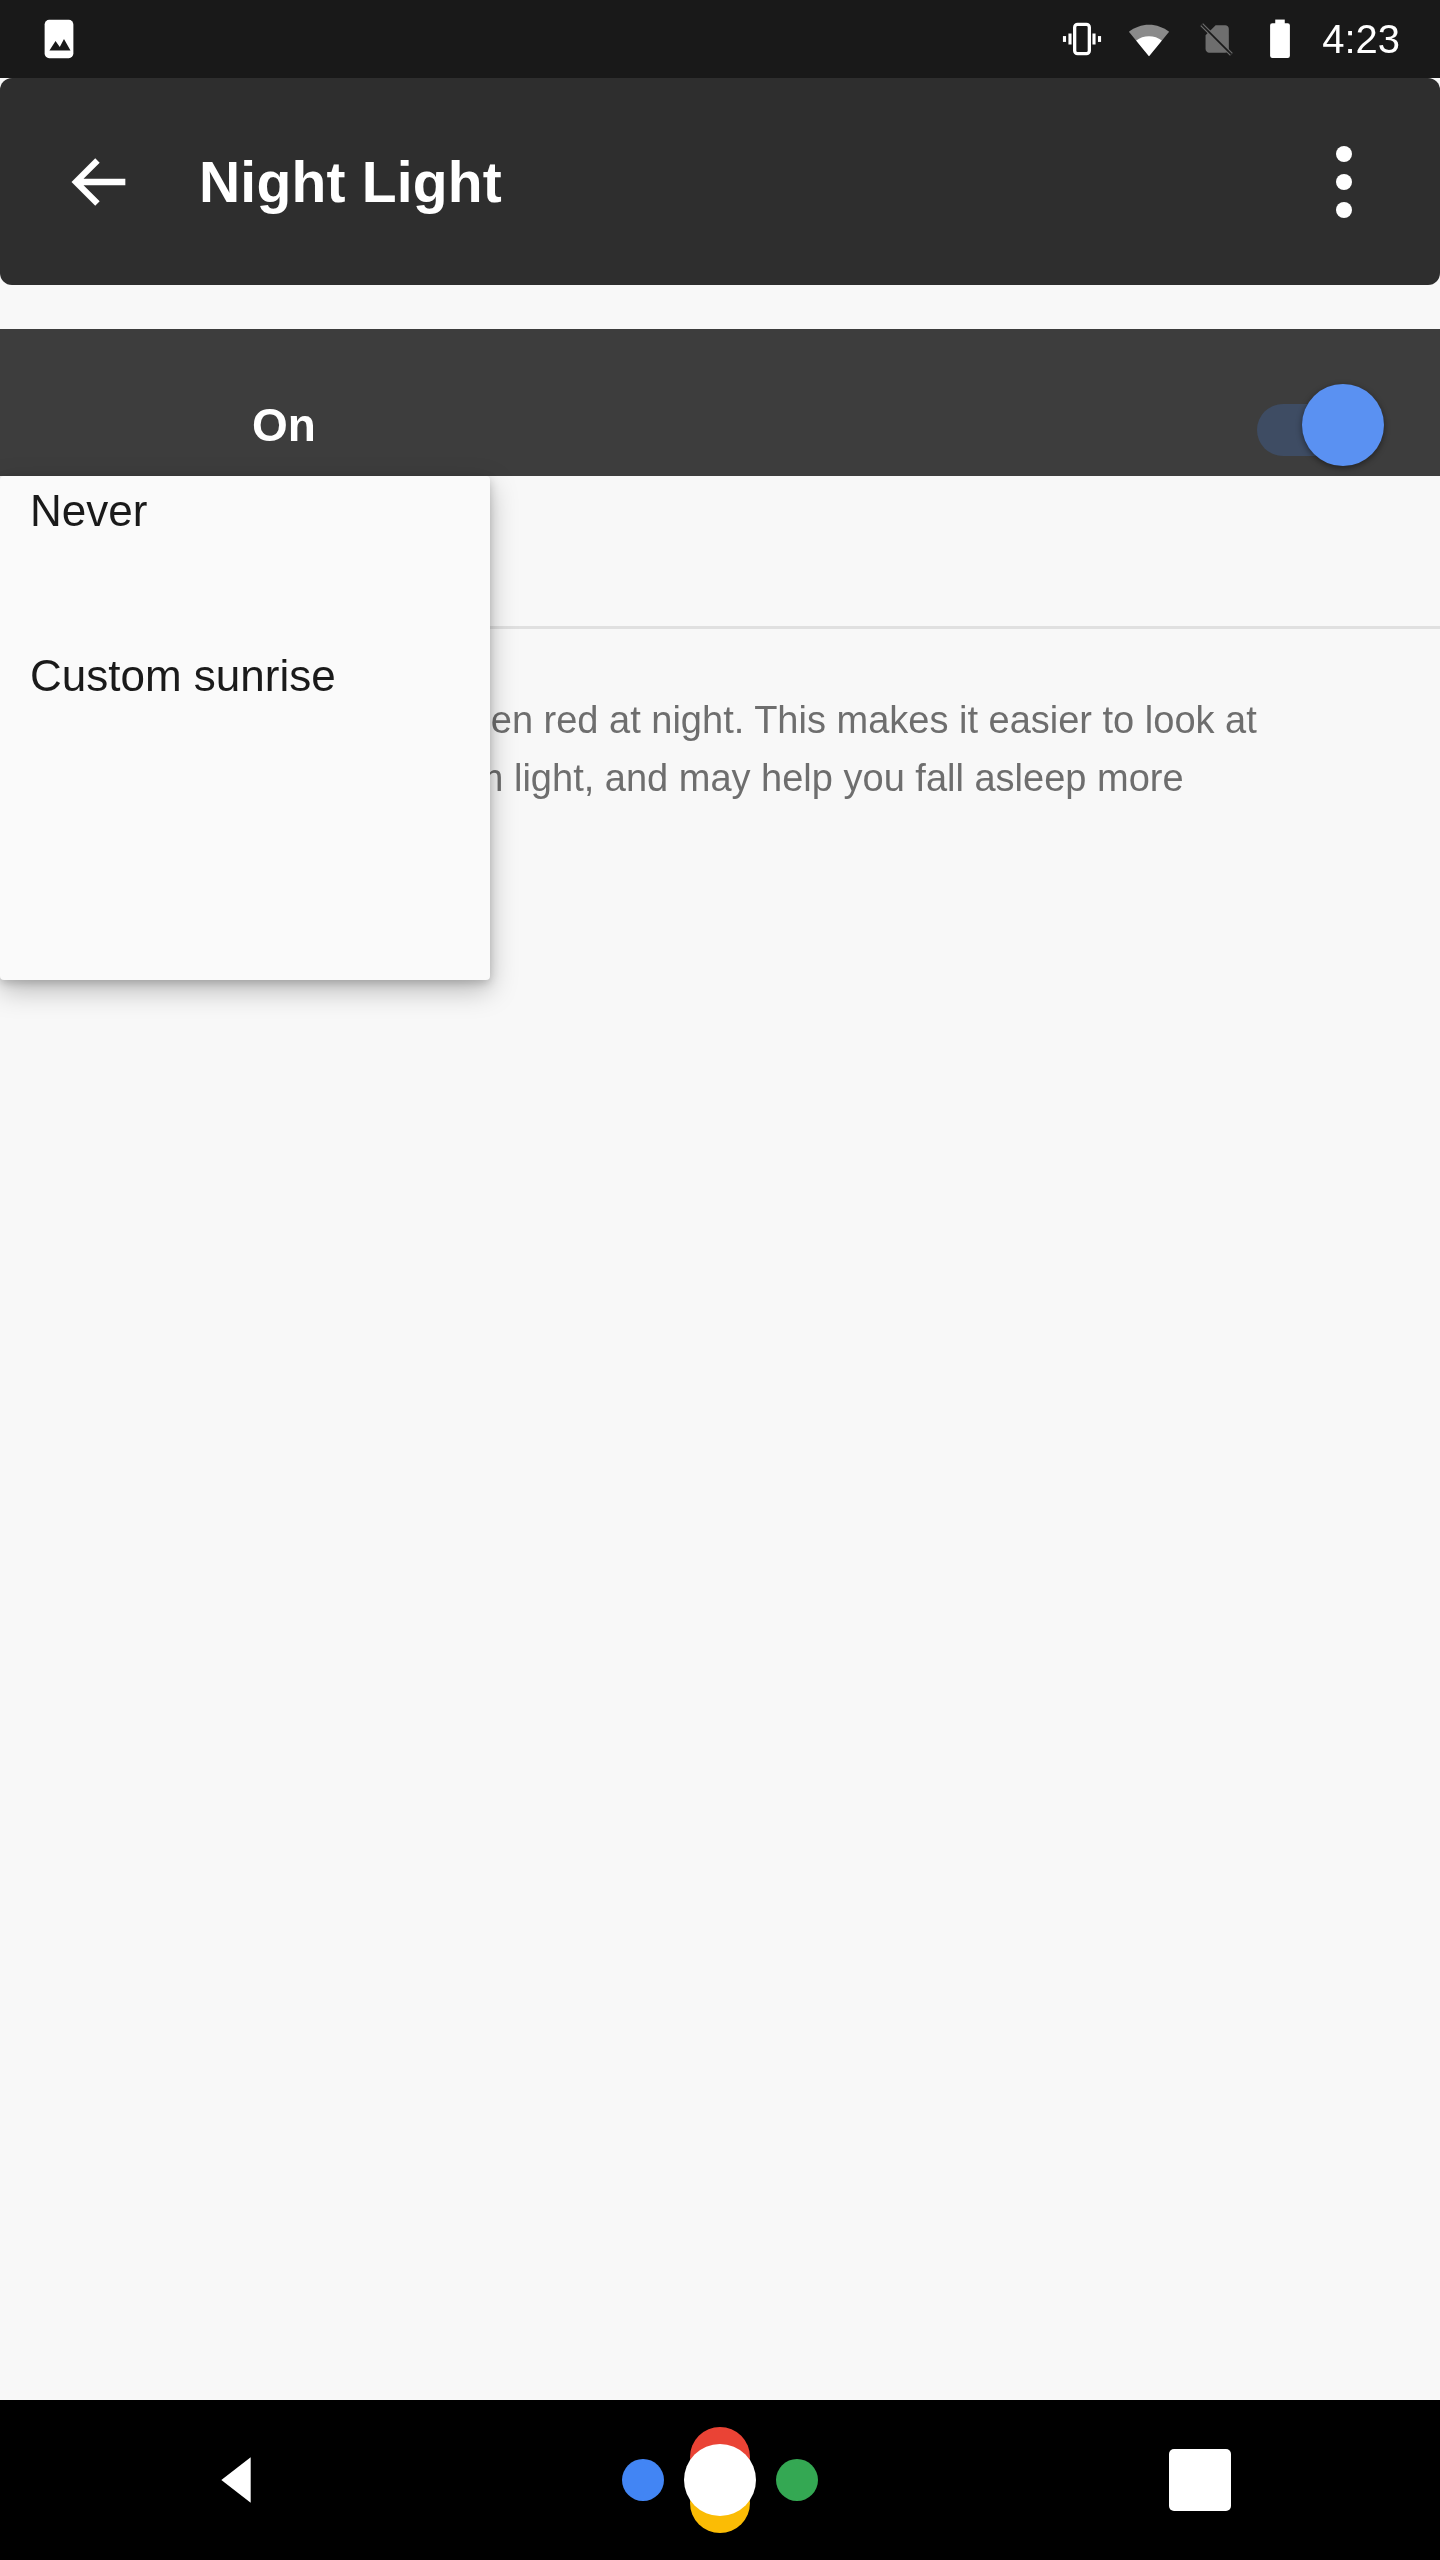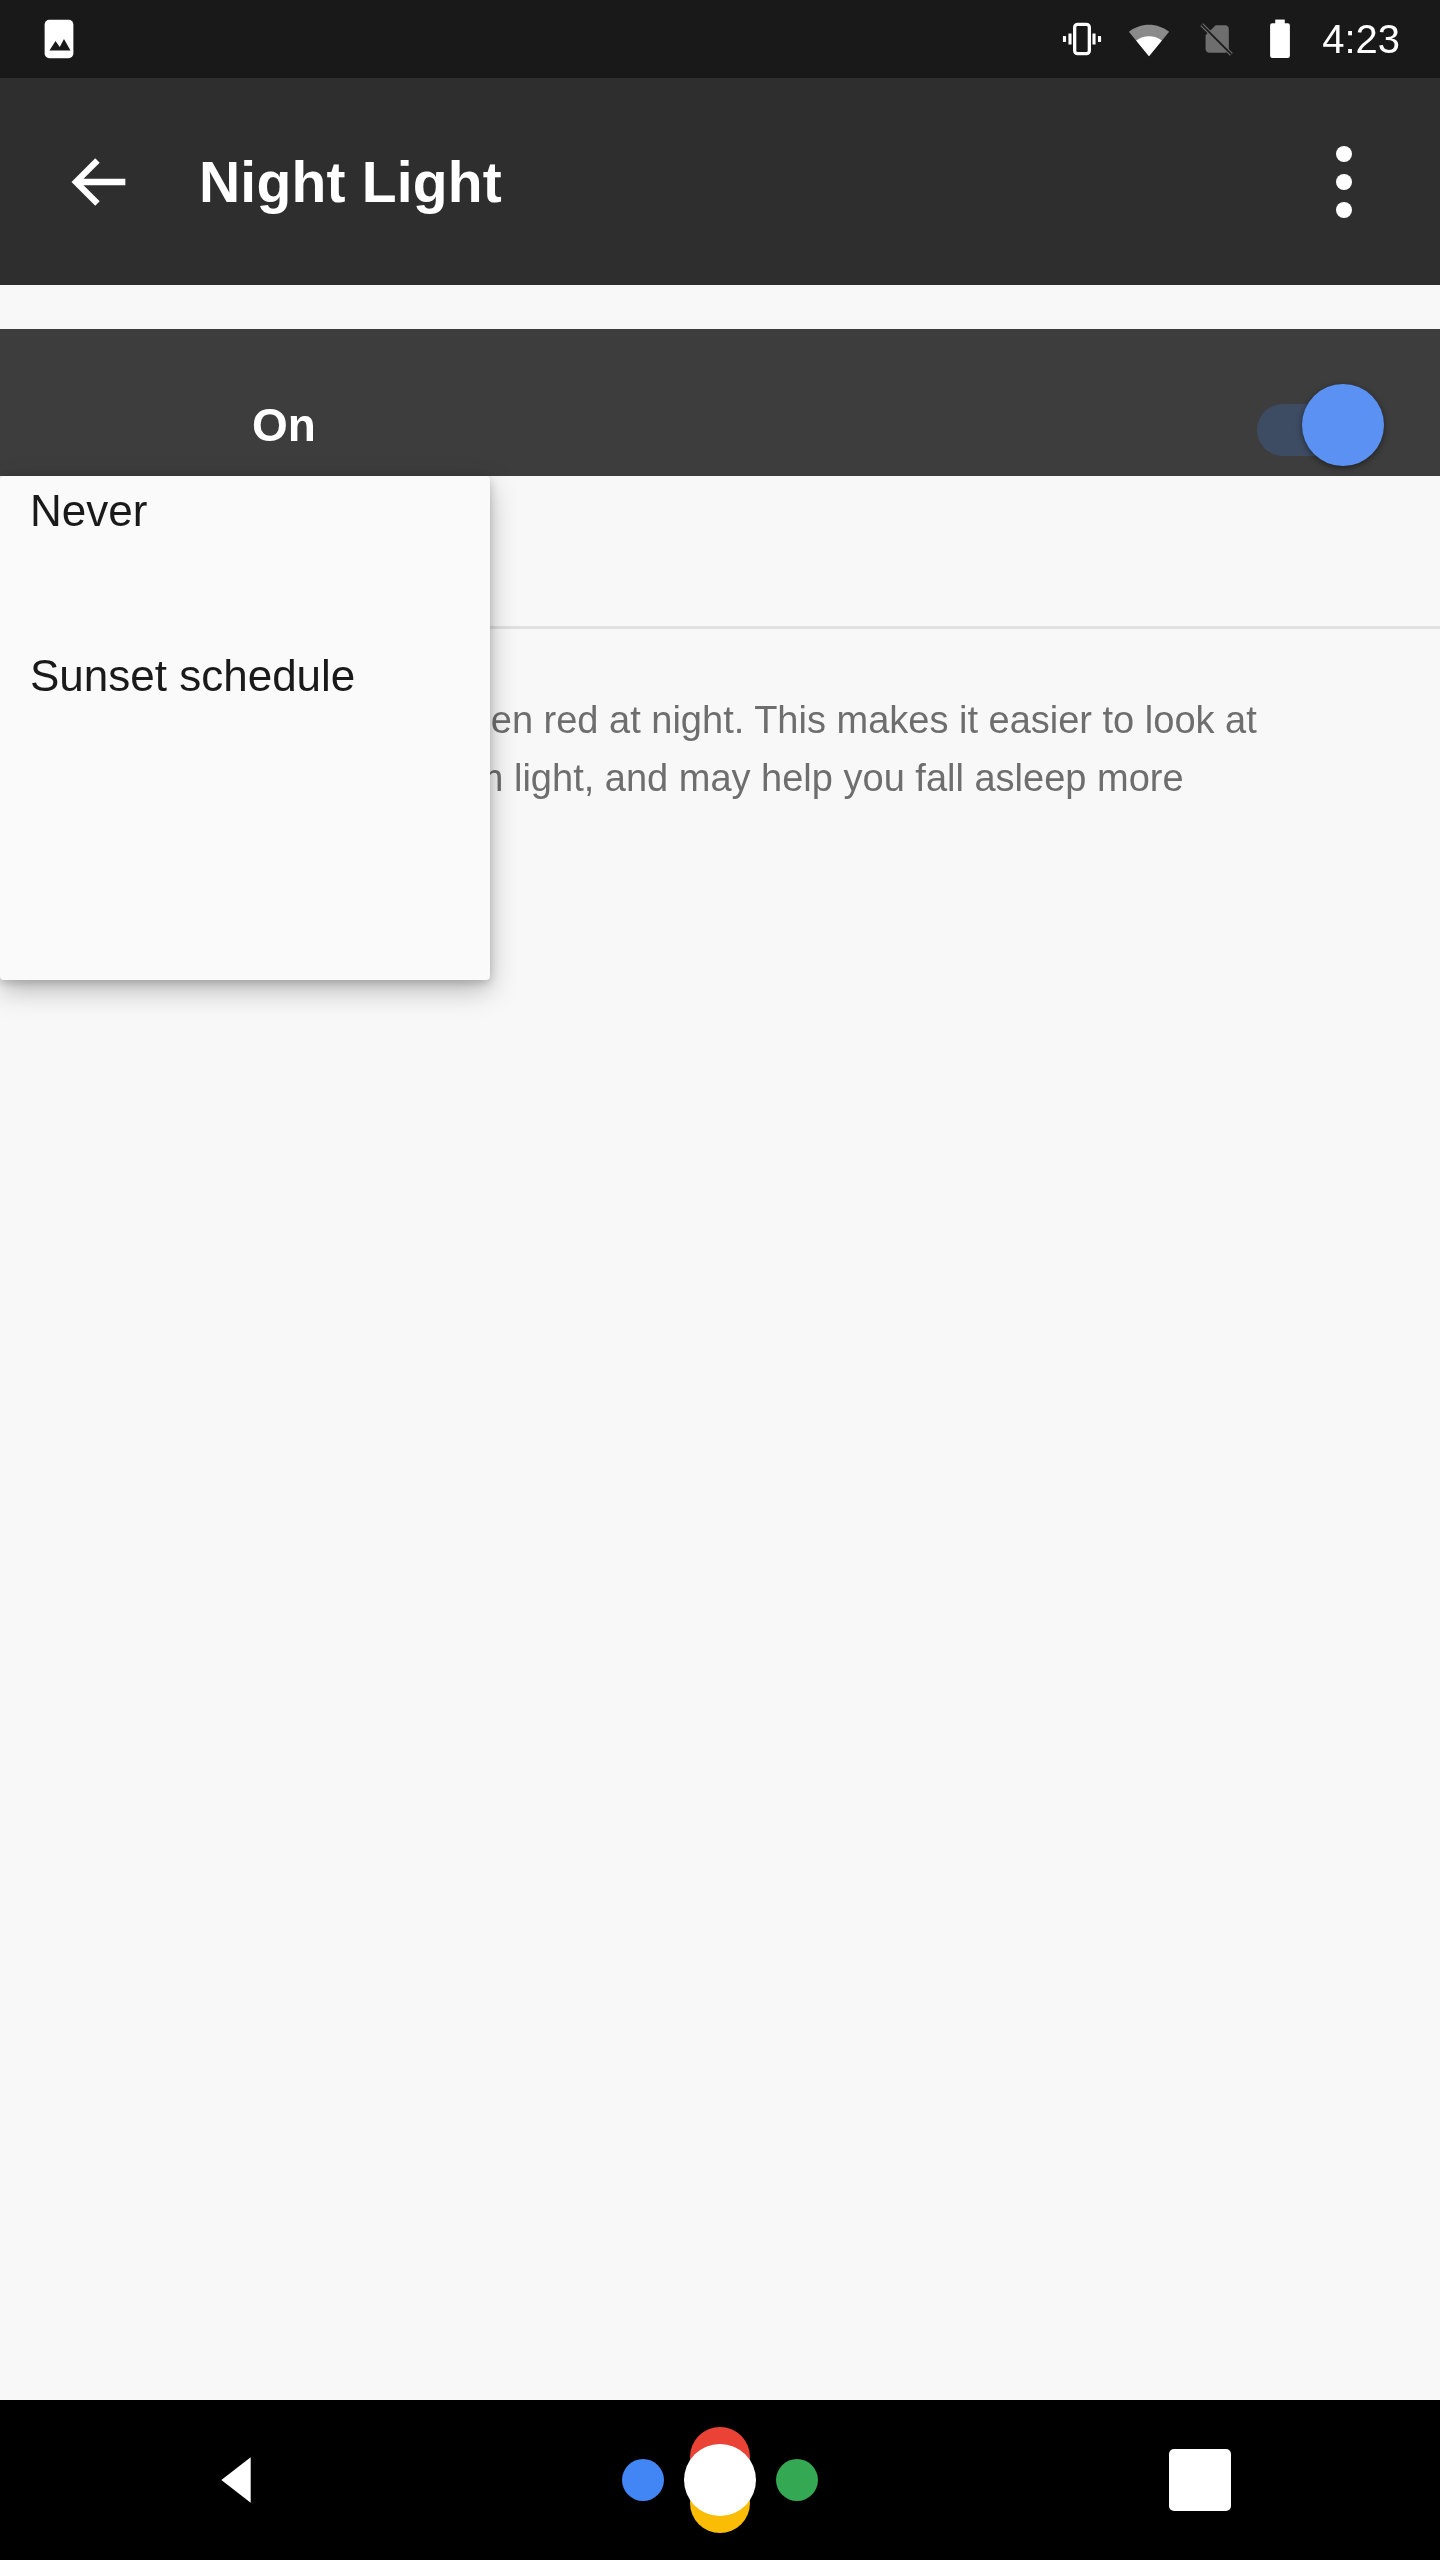--- a/index.html
+++ b/index.html
@@ -25,21 +25,21 @@
   .sb-clock {
     color:#ffffff; font-size:40px; font-weight:400; letter-spacing:0px;
     line-height:1;
   }
   .icon-svg { display:block; }
 
   
   .appbar {
     position:absolute; top:78px; left:0; width:1440px; height:207px;
     background:#2e2e2e;
-    display:flex; align-items:center;
+    display:flex; align-items:center;border-radius:12px;
   }
   .back-btn {
     width:110px; height:110px; margin-left:45px;
     display:flex; align-items:center; justify-content:center;
   }
   .appbar-title {
     color:#ffffff; font-size:57px; font-weight:700;
     margin-left:44px; letter-spacing:0.2px;
   }
   .overflow-btn {
@@ -216,21 +216,21 @@
     </div>
     <div class="divider"></div>
     <div class="desc">Night Light tints your screen red at night. This makes it easier to look at your screen or read in dim light, and may help you fall asleep more easily.</div>
   </div>
 
   <div class="dropdown">
     <div class="dd-item">
       <span>Never</span>
     </div>
     <div class="dd-item">
-      <span>Sunset schedule</span>
+      <span>Custom sunrise</span>
     </div>
   </div>
 
   <div class="navbar">
     <div class="nav-btn">
       <span>
         <svg class="icon-svg" width="64" height="64" viewBox="0 0 24 24">
           <path d="M16 3.5v17L5 12z" fill="#ffffff"></path>
         </svg>
       </span>

